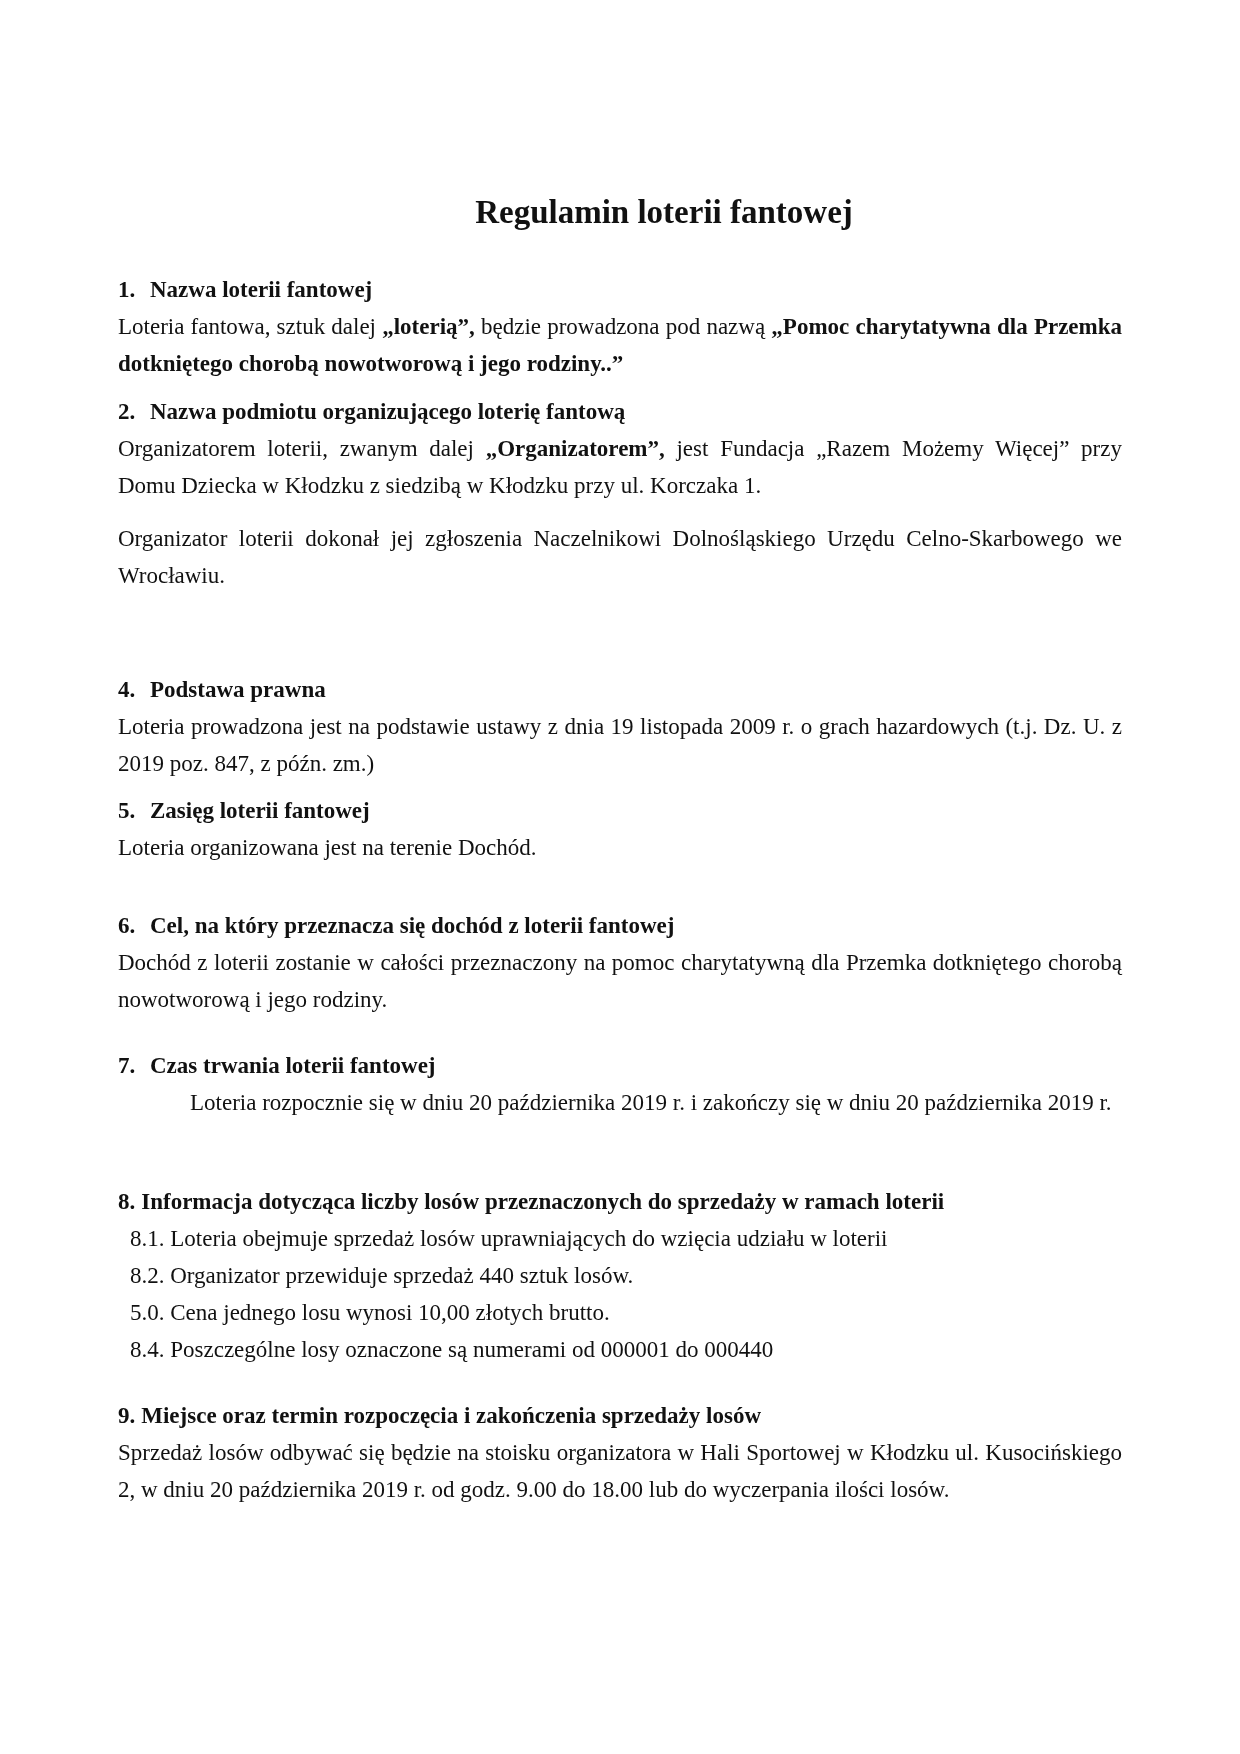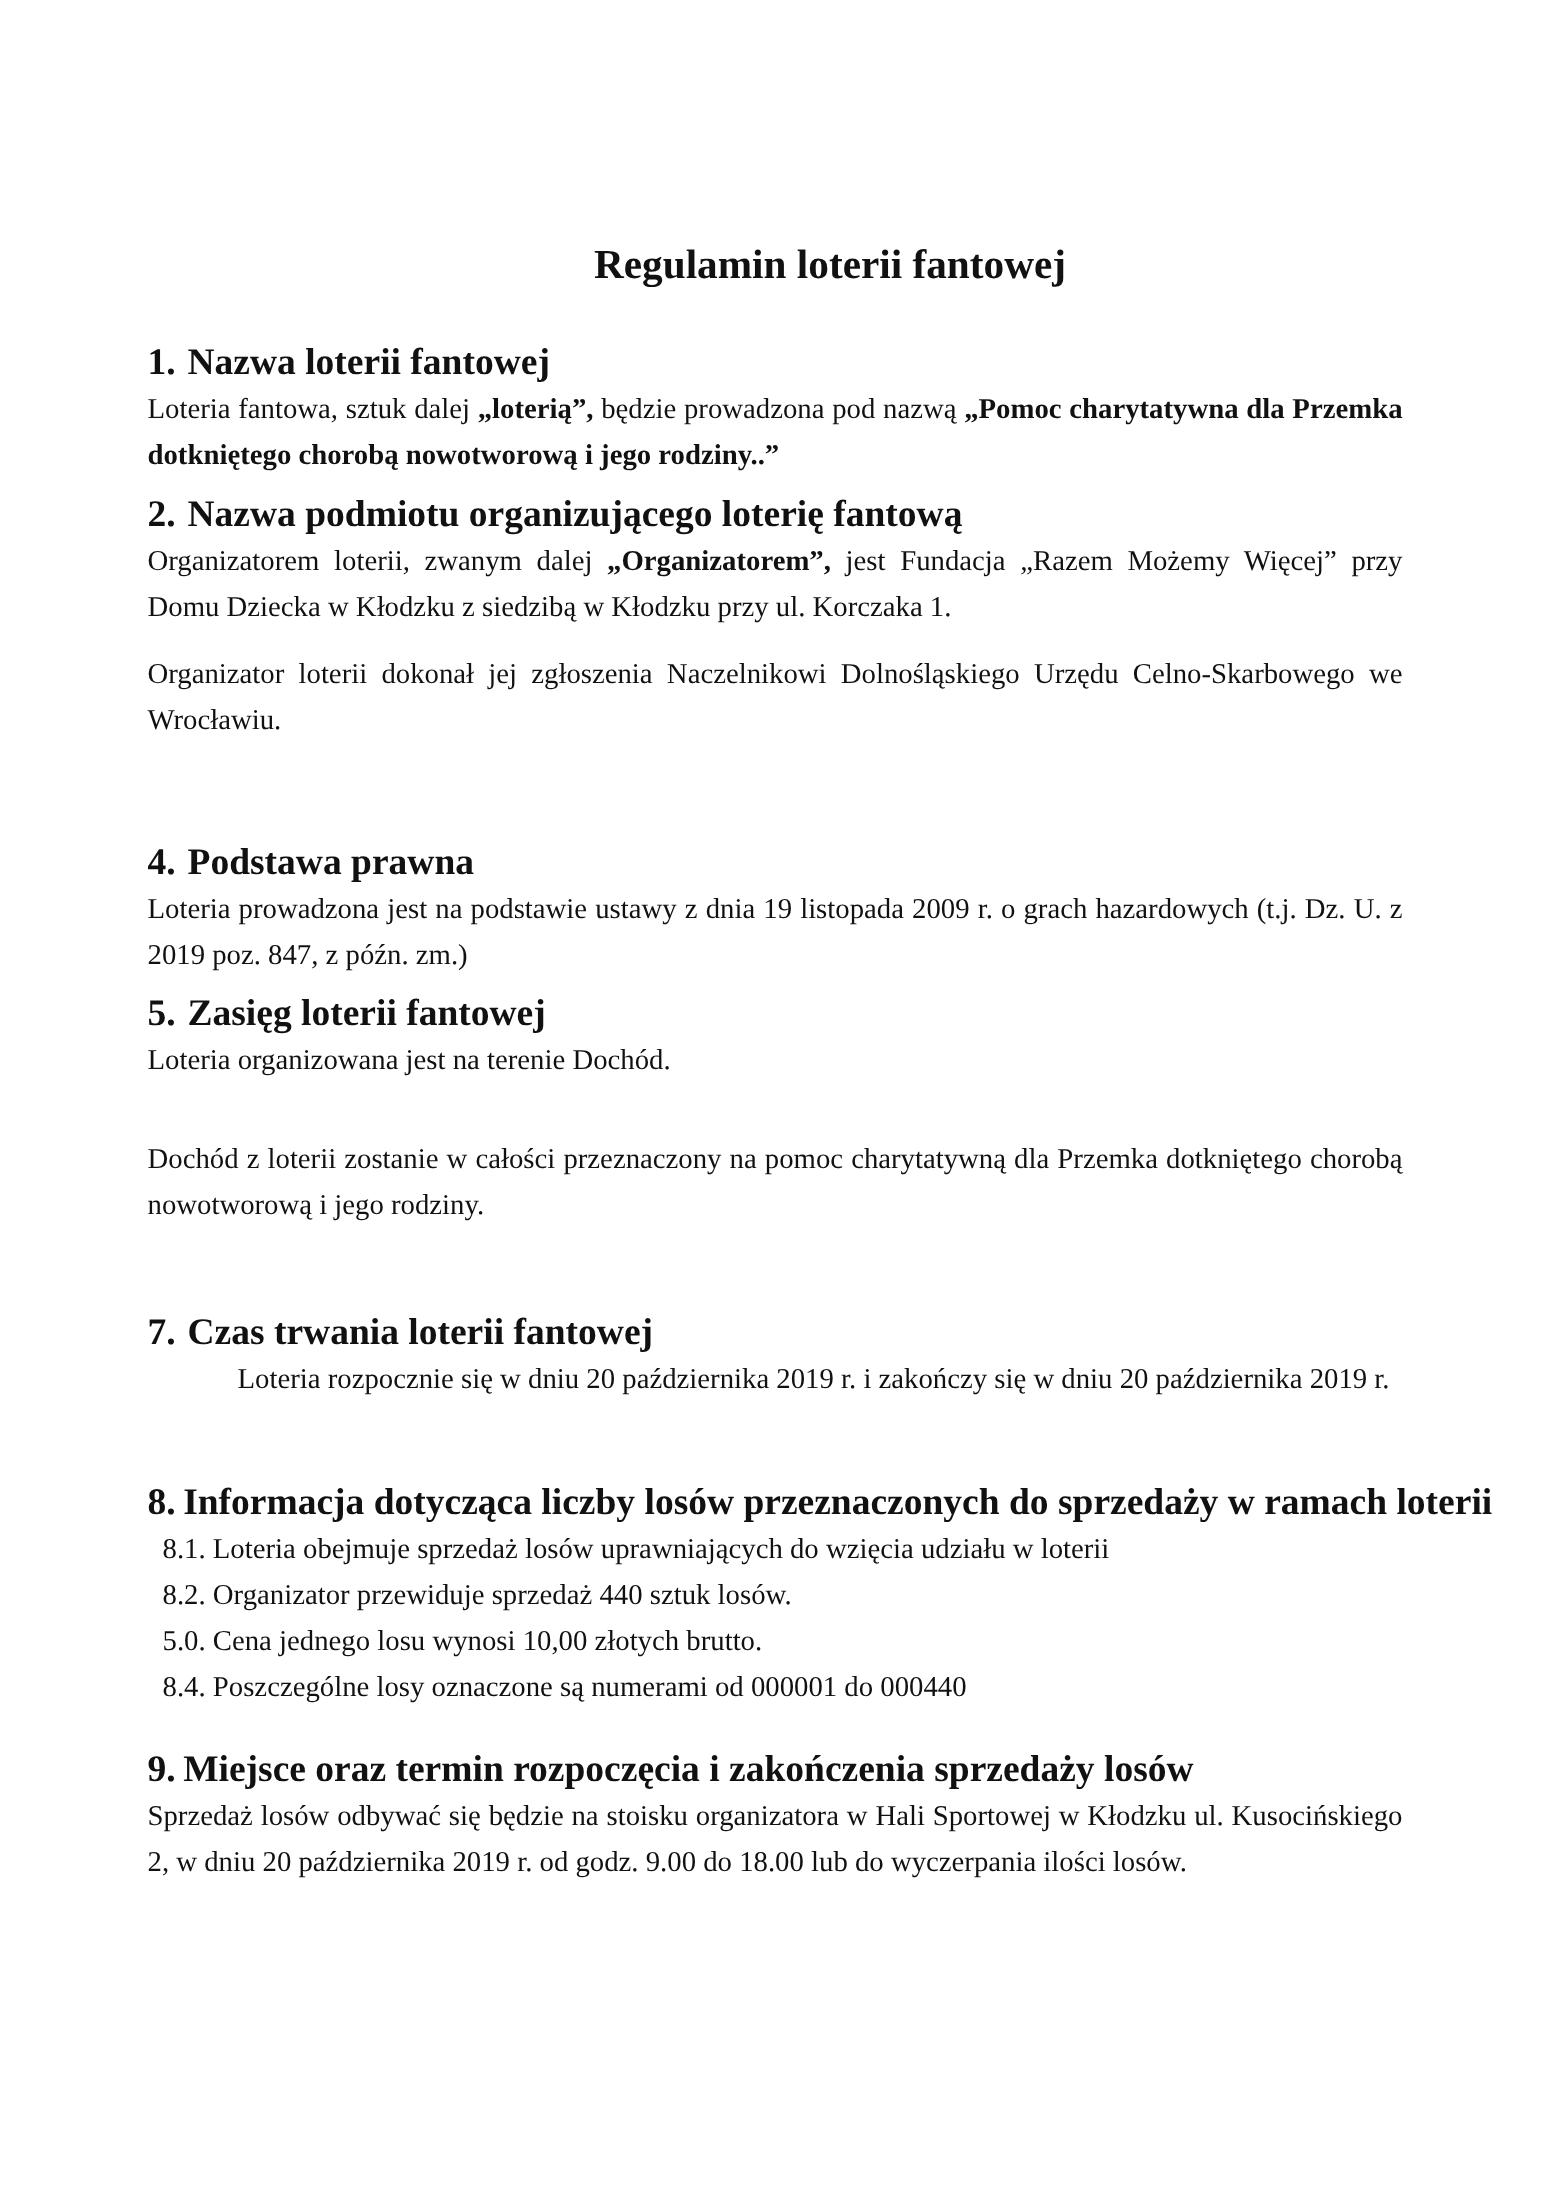--- a/index.html
+++ b/index.html
@@ -6,21 +6,21 @@
   body { width: 1240px; height: 1754px; position: relative; overflow: hidden; }
   .page {
     position: absolute; left: 0; top: 0; width: 1240px; height: 1754px; background: #ffffff;
     font-family: "Liberation Serif", "DejaVu Serif", serif; color: #111111;
   }
   .title {
     position: absolute; left: 0; top: 192px; width: 100%; text-align: center;
     font-size: 33px; font-weight: bold; line-height: 40px; padding-left: 44px;
   }
   .section { position: absolute; left: 118px; width: 1004px; }
-  .heading { font-size: 30px; font-weight: bold; line-height: 36px; white-space: nowrap; }
+  .heading { font-size: 23px; font-weight: bold; line-height: 36px; white-space: nowrap; }
   .heading .num { display: inline-block; min-width: 32px; }
   .heading.tight .num { min-width: 0; margin-right: 6px; }
   .body { font-size: 23px; line-height: 37px; text-align: justify; text-align-last: left; }
   .body b { font-weight: bold; margin-top: 30px; }
   .indent { text-indent: 72px; }
   .line { font-size: 23px; line-height: 37px; white-space: nowrap; margin-left: 12px; }
 </style>
 </head>
 <body>
 
@@ -54,20 +54,23 @@
   </div>
 
   <div class="section" style="top:793px;">
     <div class="heading">
       <span class="num">5.</span><span>Zasięg loterii fantowej</span>
     </div>
     <div class="body">Loteria organizowana jest na terenie Dochód.</div>
   </div>
 
   <div class="section" style="top:908px;">
+    <div class="heading">
+      <span class="num">6.</span><span>Cel, na który przeznacza się dochód z loterii fantowej</span>
+    </div>
     <div class="body">Dochód z loterii zostanie w całości przeznaczony na pomoc charytatywną dla Przemka dotkniętego chorobą nowotworową i jego rodziny.</div>
   </div>
 
   <div class="section" style="top:1048px;">
     <div class="heading">
       <span class="num">7.</span><span>Czas trwania loterii fantowej</span>
     </div>
     <div class="body indent">Loteria rozpocznie się w dniu 20 października 2019 r. i zakończy się w dniu 20 października 2019 r.</div>
   </div>
 

